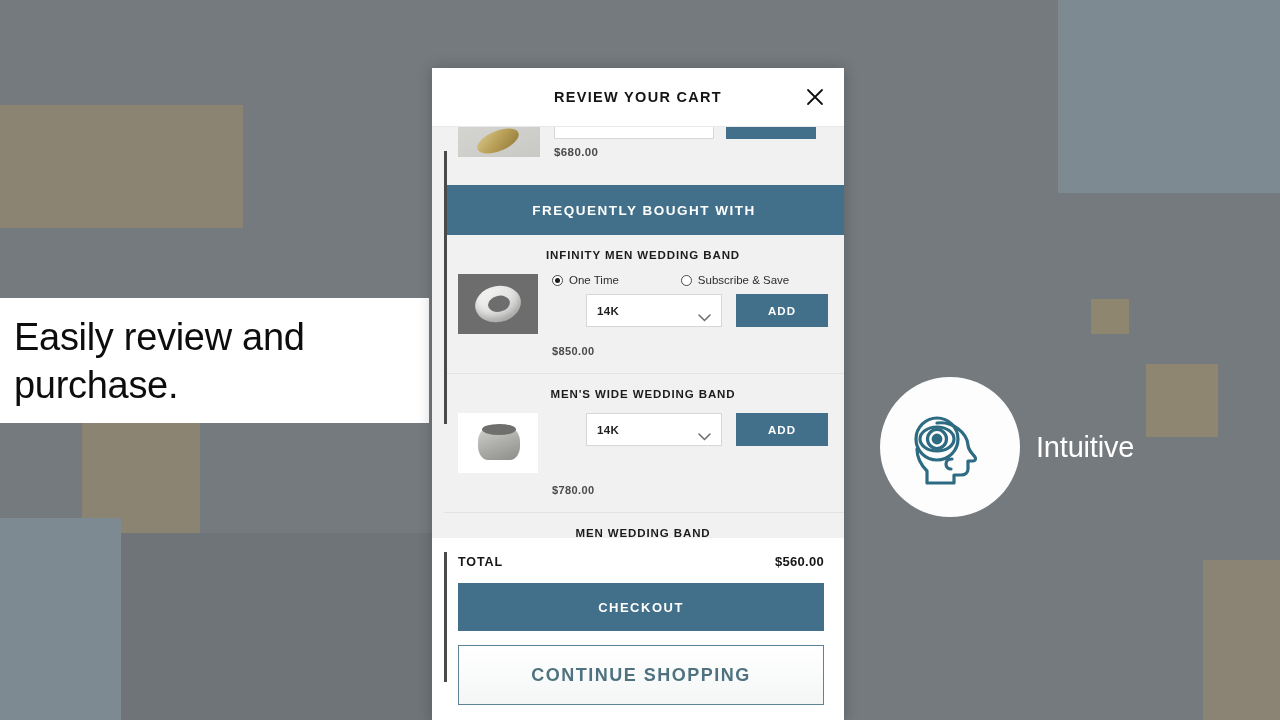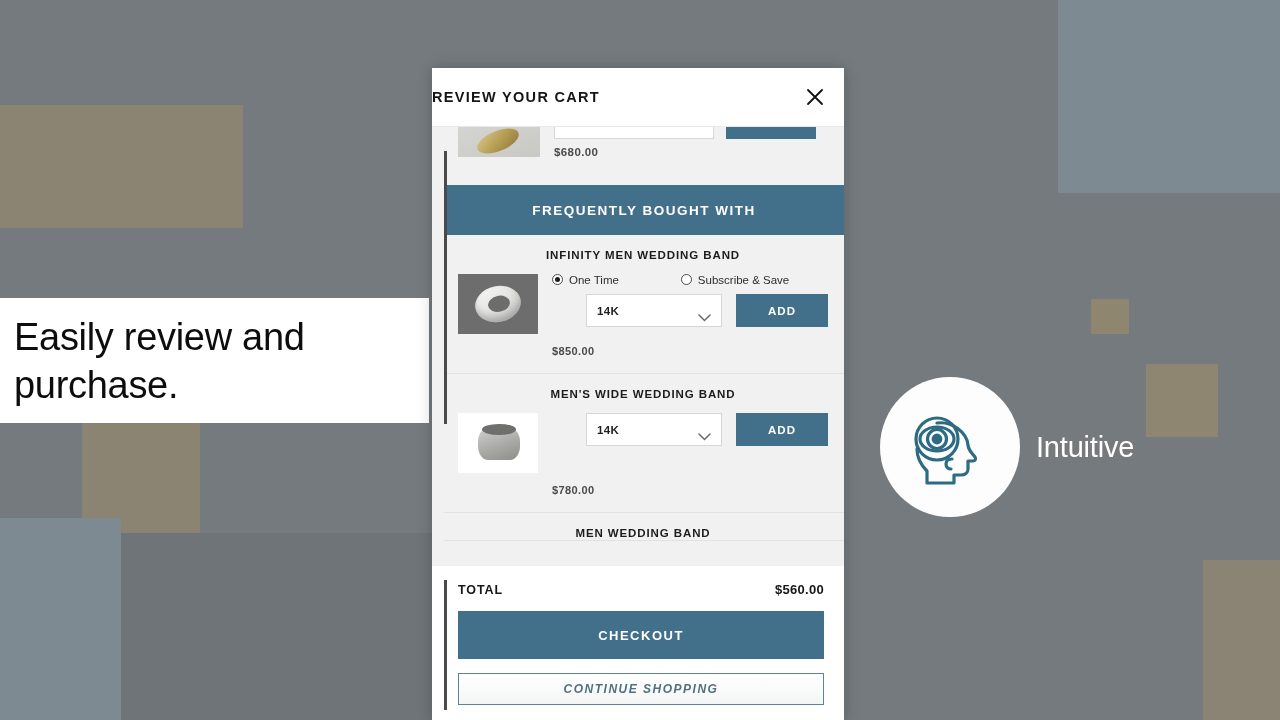--- a/index.html
+++ b/index.html
@@ -74,21 +74,21 @@
     background: #ffffff;
     box-shadow: 0 0 14px rgba(0,0,0,0.22);
     display: flex; flex-direction: column;
     overflow: hidden;
   }
   #cart-header {
     position: relative;
     height: 59px;
     flex: none;
     background: #ffffff;
-    display: flex; align-items: center; justify-content: flex-start;
+    display: flex; align-items: center; justify-content: center;
     border-bottom: 1px solid #e9e9e9;
   }
   #cart-title {
     font-size: 14.5px;
     font-weight: 700;
     letter-spacing: 1.3px;
     color: #151515;
   }
   #close-button {
     position: absolute;
@@ -234,21 +234,21 @@
     border-radius: 50%;
     background: #6f6f6d;
   }
   .reco-fields { flex: 1 1 auto; min-width: 0; }
   .sub-options {
     display: flex;
     align-items: center;
     margin-bottom: 8px;
   }
   .radio-opt {
-    display: flex; 
+    display: flex; align-items: center;
     font-size: 11.5px;
     color: #2d2d2d;
     cursor: pointer;
   }
   .radio-opt + .radio-opt { margin-left: 62px; }
   .radio-dot {
     width: 11px; height: 11px;
     border-radius: 50%;
     border: 1.5px solid #4a4a4a;
     margin-right: 6px;
@@ -344,28 +344,27 @@
     width: 100%; height: 48px;
     background: #42708a;
     color: #ffffff;
     font-size: 13px; font-weight: 700;
     letter-spacing: 1.5px;
     border: none; cursor: pointer;
     margin-bottom: 14px;
   }
   #continue-button {
     display: block;
-    width: 100%; height: 32px;
+    width: 100%; height: 60px;
     background: linear-gradient(#ffffff,#f4f6f6);
     color: #50717f;
-    font-size: 12px; font-weight: 700;
+    font-size: 18px; font-weight: 700;
     letter-spacing: 1.5px;
     border: 1.5px solid #5d8396;
     cursor: pointer;
-    font-style: italic;
   }
 </style>
 </head>
 <body>
 
 <div id="stage">
 
   <div class="bg-shape" id="shape-tan-left"></div>
   <div class="bg-shape" id="shape-blue-tr"></div>
   <div class="bg-shape" id="shape-dark-bl"></div>

